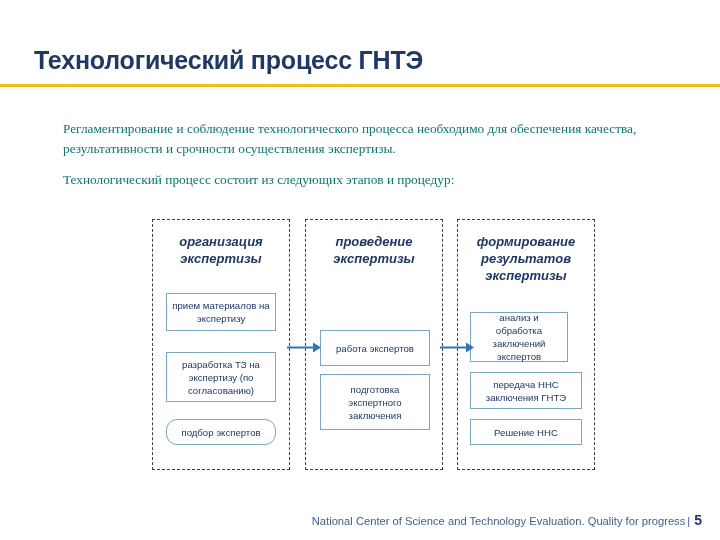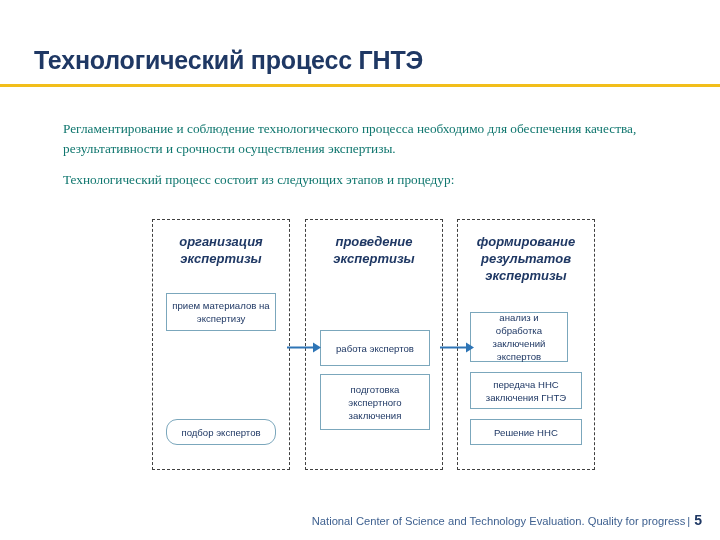--- a/index.html
+++ b/index.html
@@ -149,20 +149,21 @@
 
 <div class="body-par" id="par-1">Регламентирование и соблюдение технологического процесса необходимо для обеспечения качества, результативности и срочности осуществления экспертизы.</div>
 <div class="body-par" id="par-2">Технологический процесс состоит из следующих этапов и процедур:</div>
 
 <div id="diagram">
 
   <div class="col" id="col-0">
     <div class="col-header">организация экспертизы</div>
   </div>
   <div class="node" id="node-0-0">прием материалов на экспертизу</div>
+  <div class="node" id="node-0-1">разработка ТЗ на экспертизу (по согласованию)</div>
   <div class="node" id="node-0-2">подбор экспертов</div>
 
   <div class="col" id="col-1">
     <div class="col-header">проведение экспертизы</div>
   </div>
   <div class="node" id="node-1-0">работа экспертов</div>
   <div class="node" id="node-1-1">подготовка экспертного заключения</div>
 
   <div class="col" id="col-2">
     <div class="col-header">формирование результатов экспертизы</div>

